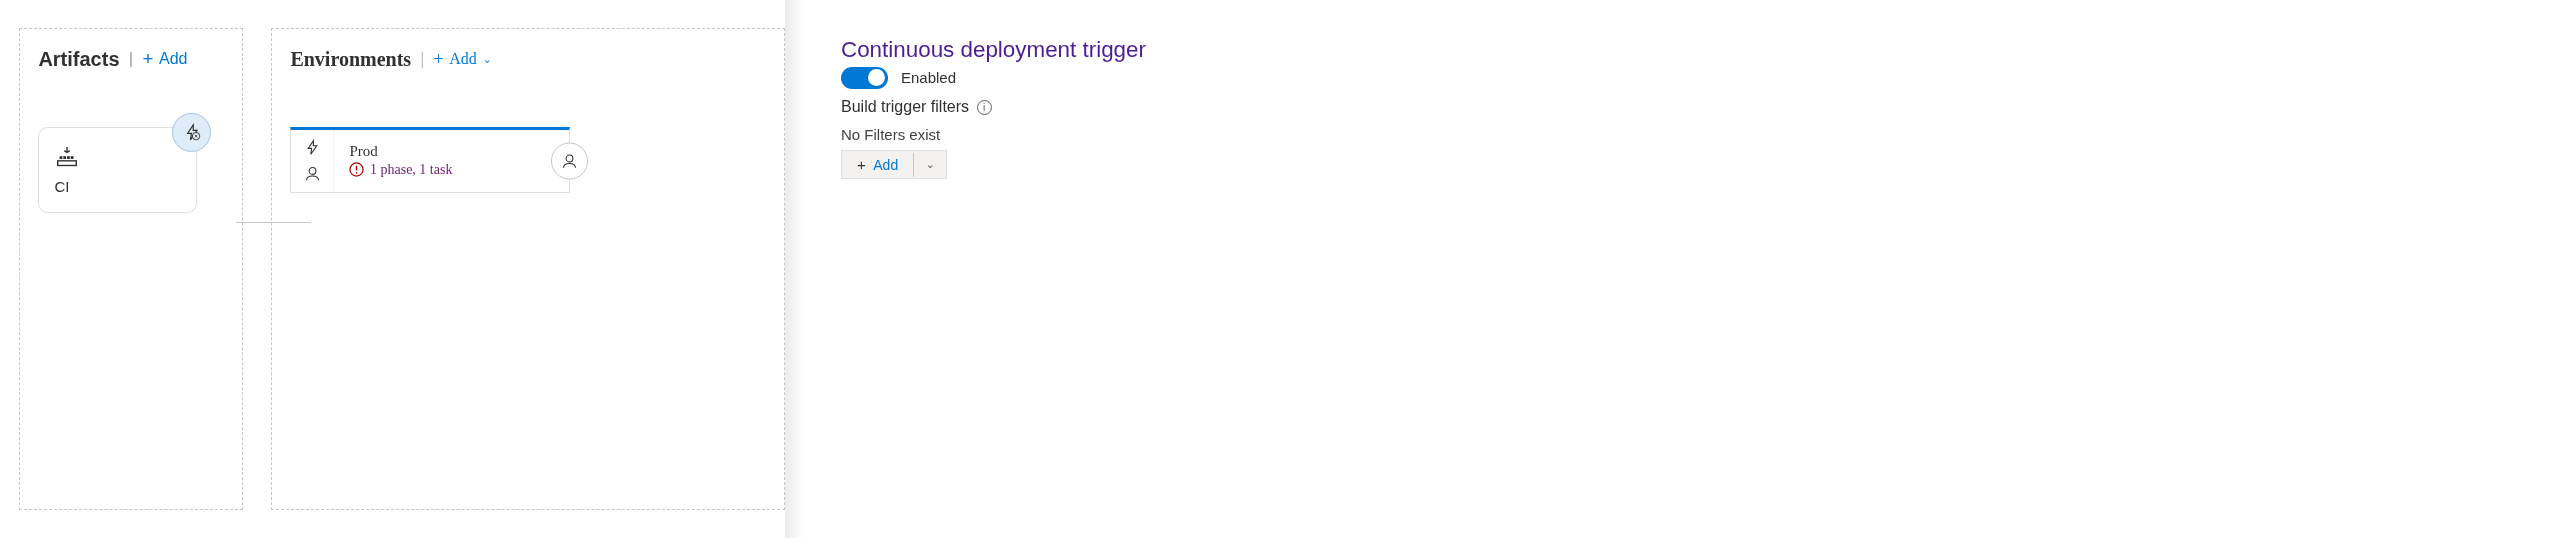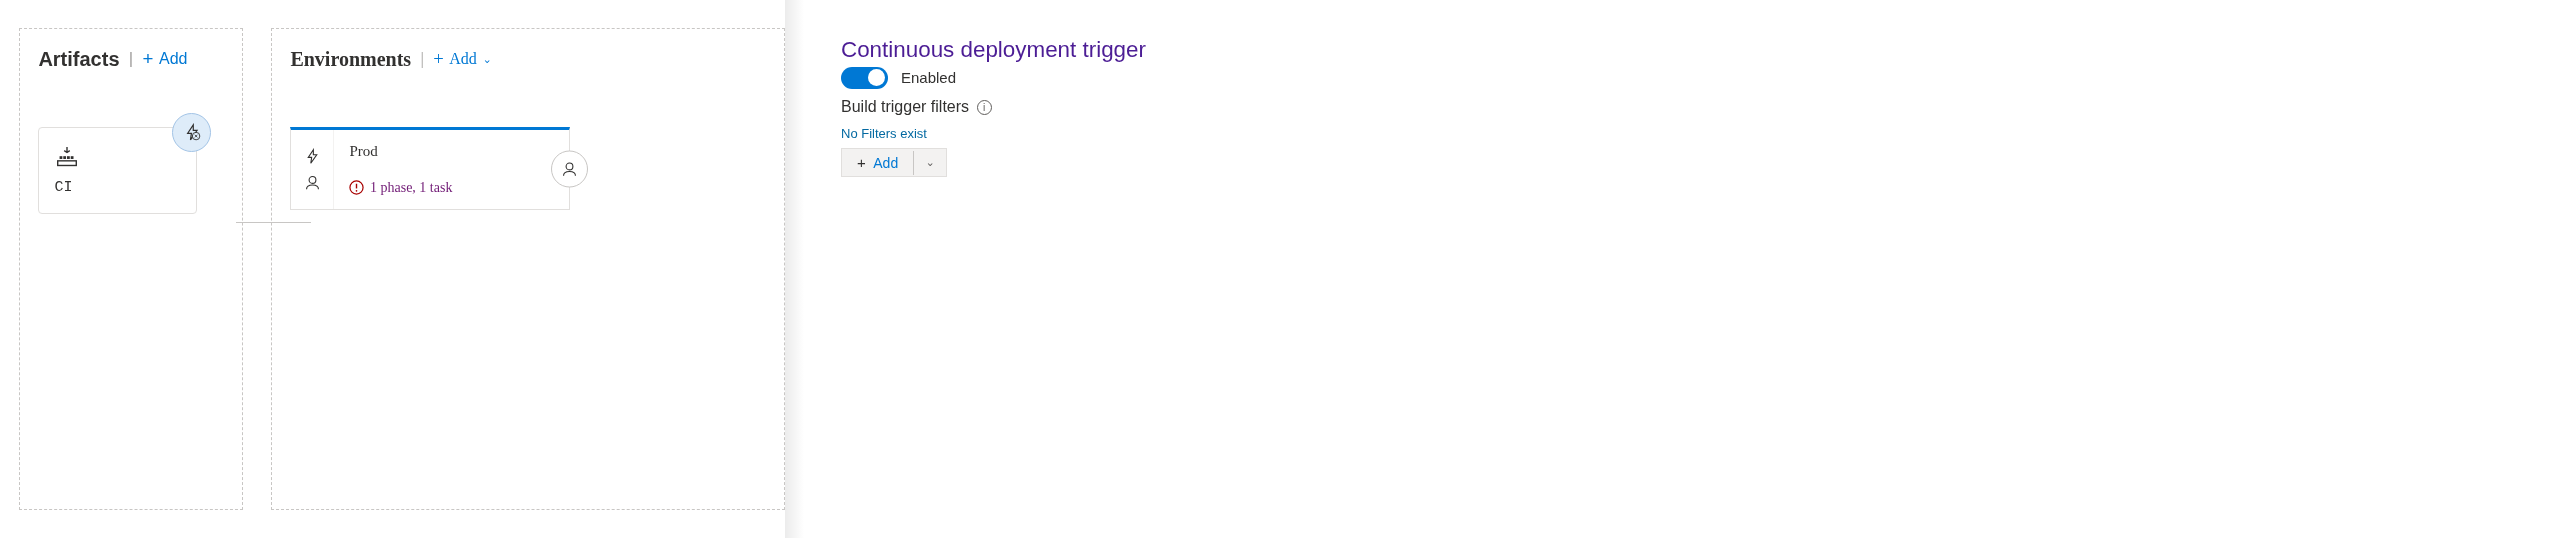--- a/index.html
+++ b/index.html
@@ -68,27 +68,26 @@
       font-size: 18.7px;
       font-weight: 300;
       line-height: 1;
     }
     .chevron {
       font-size: 11.2px;
       color: #0078d4;
     }
     .artifact-card {
       border: 0.9px solid #e1dfdd;
-      border-radius: 4px;
+      border-radius: 10px;
       padding: 17px 15px;
       width: 159px;
       position: relative;
       background: #fff;
       cursor: pointer;
-      font-family: Liberation Mono, monospace;
     }
     .artifact-icon {
       margin-bottom: 7.5px;
     }
     .artifact-name {
       font-size: 15px;
       color: #323130;
     }
     .trigger-badge {
       position: absolute;
@@ -124,21 +123,21 @@
       padding: 9.3px 0;
       border-right: 0.9px solid #f3f2f1;
     }
     .env-body {
       flex: 1;
       padding: 13px 15px;
     }
     .env-name {
       font-size: 15px;
       color: #323130;
-      margin-bottom: 20px;
+      margin-bottom: 2px;
     }
     .env-tasks {
       color: #701a75;
       font-size: 14px;
       display: flex;
       align-items: center;
       gap: 5.6px;
     }
     .env-right-badge {
       position: absolute;
@@ -223,22 +222,22 @@
       border: 0.9px solid #605e5c;
       border-radius: 50%;
       display: inline-flex;
       align-items: center;
       justify-content: center;
       font-size: 10.3px;
       color: #605e5c;
       cursor: pointer;
     }
     .no-filters {
-      font-size: 13px;
-      color: #0369a1;
+      font-size: 15px;
+      color: #404040;
       margin-bottom: 7.5px;
     }
     .filter-add-row {
       display: inline-flex;
       align-items: center;
       border: 0.9px solid #e1dfdd;
       background: #f3f2f1;
     }
     .filter-add-btn {
       padding: 5.6px 15px;

